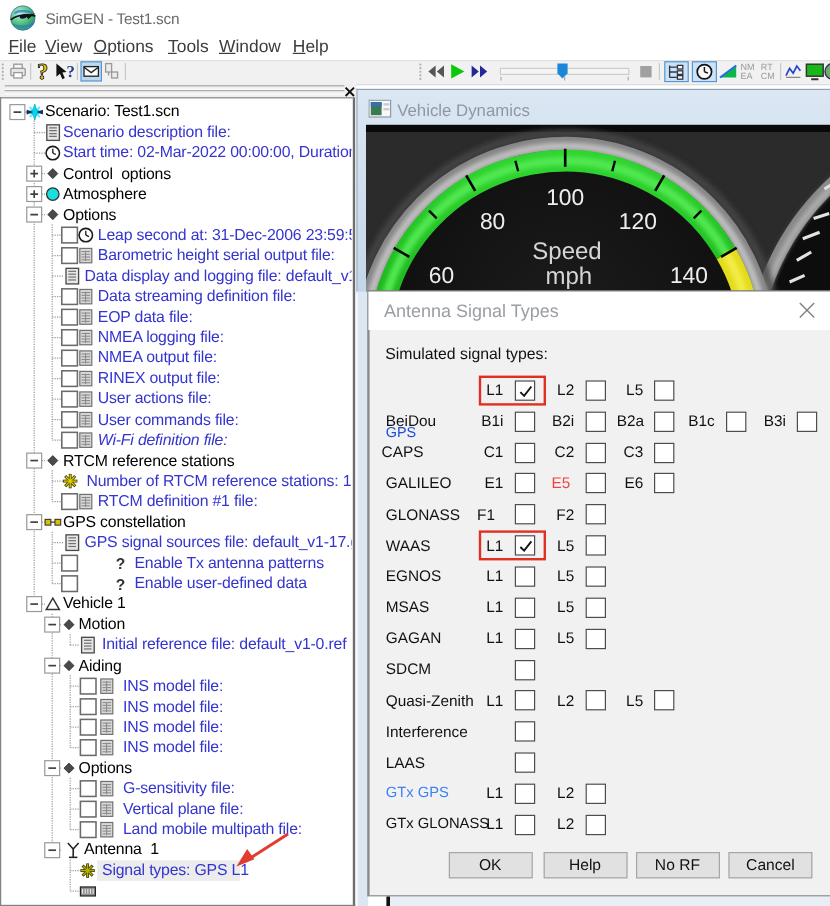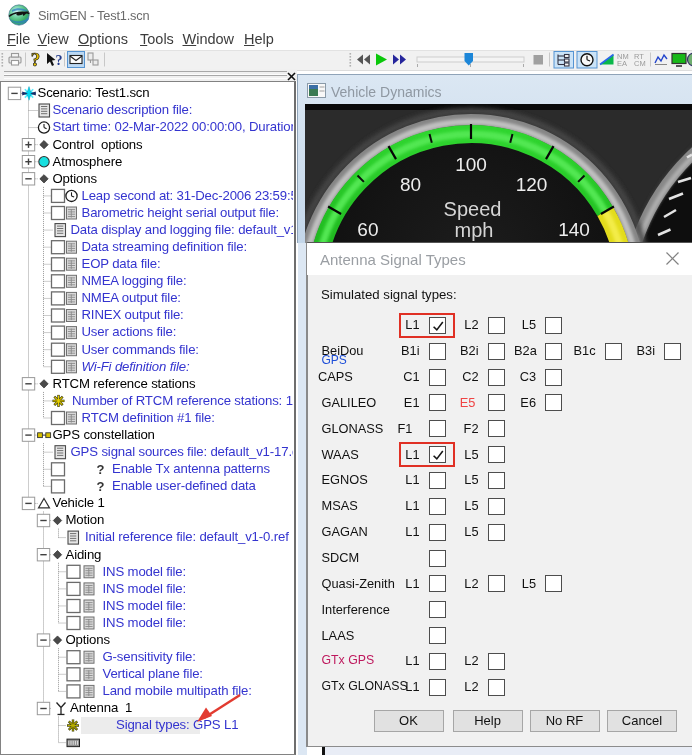--- a/index.html
+++ b/index.html
@@ -464,21 +464,21 @@
     <div style="position:absolute;left:102.5px;top:563.6px;font-size:13.2px;letter-spacing:-0.15px;color:#3434cf;white-space:nowrap;">INS model file:</div>
     <div style="position:absolute;left:102.5px;top:580.7px;font-size:13.2px;letter-spacing:-0.15px;color:#3434cf;white-space:nowrap;">INS model file:</div>
     <div style="position:absolute;left:102.5px;top:597.8px;font-size:13.2px;letter-spacing:-0.15px;color:#3434cf;white-space:nowrap;">INS model file:</div>
     <div style="position:absolute;left:102.5px;top:614.8px;font-size:13.2px;letter-spacing:-0.15px;color:#3434cf;white-space:nowrap;">INS model file:</div>
     <div style="position:absolute;left:65.5px;top:631.9px;font-size:13.2px;letter-spacing:-0.15px;color:#000000;white-space:nowrap;">Options</div>
     <div style="position:absolute;left:102.5px;top:649.0px;font-size:13.2px;letter-spacing:-0.15px;color:#3434cf;white-space:nowrap;">G-sensitivity file:</div>
     <div style="position:absolute;left:102.5px;top:666.1px;font-size:13.2px;letter-spacing:-0.15px;color:#3434cf;white-space:nowrap;">Vertical plane file:</div>
     <div style="position:absolute;left:102.5px;top:683.2px;font-size:13.2px;letter-spacing:-0.15px;color:#3434cf;white-space:nowrap;">Land mobile multipath file:</div>
     <div style="position:absolute;left:70px;top:700.3px;font-size:13.2px;letter-spacing:-0.15px;color:#000000;white-space:nowrap;">Antenna&nbsp; 1</div>
     <div style="position:absolute;left:81px;top:717.1px;width:119px;height:16.6px;background:#ececec;"></div>
-    <div style="position:absolute;left:85px;top:717.3px;font-size:13.2px;letter-spacing:-0.15px;color:#3434cf;white-space:nowrap;margin-left:31px;">Signal types: GPS L1</div>
+    <div style="position:absolute;left:85px;top:717.3px;font-size:13.2px;letter-spacing:-0.15px;color:#3434cf;white-space:nowrap;">Signal types: GPS L1</div>
 </div>
 <svg width="60" height="45" style="position:absolute;left:192px;top:688px;">
     <line x1="48" y1="7" x2="12" y2="30" stroke="#e23b30" stroke-width="2.5"></line>
     <path d="M5 34 L20 28 L14 19.5 Z" fill="#e23b30"></path>
   </svg>
 
 <div style="position:absolute;left:297px;top:73.5px;width:395px;height:170px;background:linear-gradient(#dbe7f3,#c3d6e9);border-top:1px solid #8fa3b8;border-left:1px solid #8fa3b8;"></div>
 <svg width="20" height="16" style="position:absolute;left:307px;top:83px;">
     <rect x="0.5" y="0.5" width="18" height="14" fill="#f8f8f8" stroke="#8a9aa8" stroke-width="1"></rect>
     <rect x="2" y="2" width="9" height="11" fill="#3a7a52"></rect>
@@ -621,21 +621,21 @@
 <div style="position:absolute;left:397.5px;top:575.8px;width:22px;text-align:right;font-size:12.8px;color:#111;">L1</div>
 <div style="position:absolute;left:428.5px;top:575.3px;width:17px;height:17px;background:#fff;border:1.6px solid #4d4d4d;box-sizing:border-box;"></div>
 <div style="position:absolute;left:456.5px;top:575.8px;width:22px;text-align:right;font-size:12.8px;color:#111;">L2</div>
 <div style="position:absolute;left:487.5px;top:575.3px;width:17px;height:17px;background:#fff;border:1.6px solid #4d4d4d;box-sizing:border-box;"></div>
 <div style="position:absolute;left:514.0px;top:575.8px;width:22px;text-align:right;font-size:12.8px;color:#111;">L5</div>
 <div style="position:absolute;left:545.0px;top:575.3px;width:17px;height:17px;background:#fff;border:1.6px solid #4d4d4d;box-sizing:border-box;"></div>
 <div style="position:absolute;left:321.5px;top:601.6px;font-size:12.8px;color:#111;white-space:nowrap;">Interference</div>
 <div style="position:absolute;left:428.5px;top:601.1px;width:17px;height:17px;background:#fff;border:1.6px solid #4d4d4d;box-sizing:border-box;"></div>
 <div style="position:absolute;left:321.5px;top:627.5px;font-size:12.8px;color:#111;white-space:nowrap;">LAAS</div>
 <div style="position:absolute;left:428.5px;top:627.0px;width:17px;height:17px;background:#fff;border:1.6px solid #4d4d4d;box-sizing:border-box;"></div>
-<div style="position:absolute;left:321.5px;top:653.3px;font-size:12.3px;color:#be185d;white-space:nowrap;">GTx GPS</div>
+<div style="position:absolute;left:321.5px;top:653.3px;font-size:12.3px;color:#3b82f6;white-space:nowrap;">GTx GPS</div>
 <div style="position:absolute;left:397.5px;top:653.3px;width:22px;text-align:right;font-size:12.8px;color:#111;">L1</div>
 <div style="position:absolute;left:428.5px;top:652.8px;width:17px;height:17px;background:#fff;border:1.6px solid #4d4d4d;box-sizing:border-box;"></div>
 <div style="position:absolute;left:456.5px;top:653.3px;width:22px;text-align:right;font-size:12.8px;color:#111;">L2</div>
 <div style="position:absolute;left:487.5px;top:652.8px;width:17px;height:17px;background:#fff;border:1.6px solid #4d4d4d;box-sizing:border-box;"></div>
 <div style="position:absolute;left:321.5px;top:679.2px;font-size:12.3px;color:#111;white-space:nowrap;">GTx GLONASS</div>
 <div style="position:absolute;left:397.5px;top:679.2px;width:22px;text-align:right;font-size:12.8px;color:#111;">L1</div>
 <div style="position:absolute;left:428.5px;top:678.7px;width:17px;height:17px;background:#fff;border:1.6px solid #4d4d4d;box-sizing:border-box;"></div>
 <div style="position:absolute;left:456.5px;top:679.2px;width:22px;text-align:right;font-size:12.8px;color:#111;">L2</div>
 <div style="position:absolute;left:487.5px;top:678.7px;width:17px;height:17px;background:#fff;border:1.6px solid #4d4d4d;box-sizing:border-box;"></div>
 <div style="position:absolute;left:373.5px;top:710px;width:70px;height:22px;background:#e1e1e1;border:1px solid #a6a6a6;box-sizing:border-box;text-align:center;line-height:20px;font-size:13px;color:#111;">OK</div>

